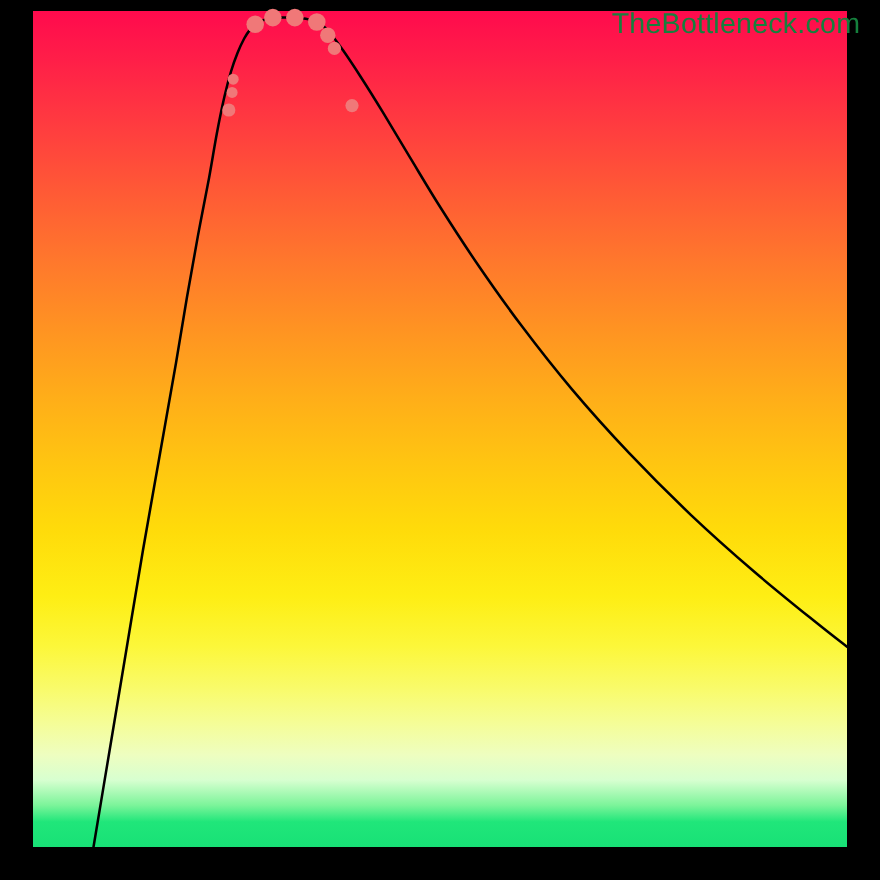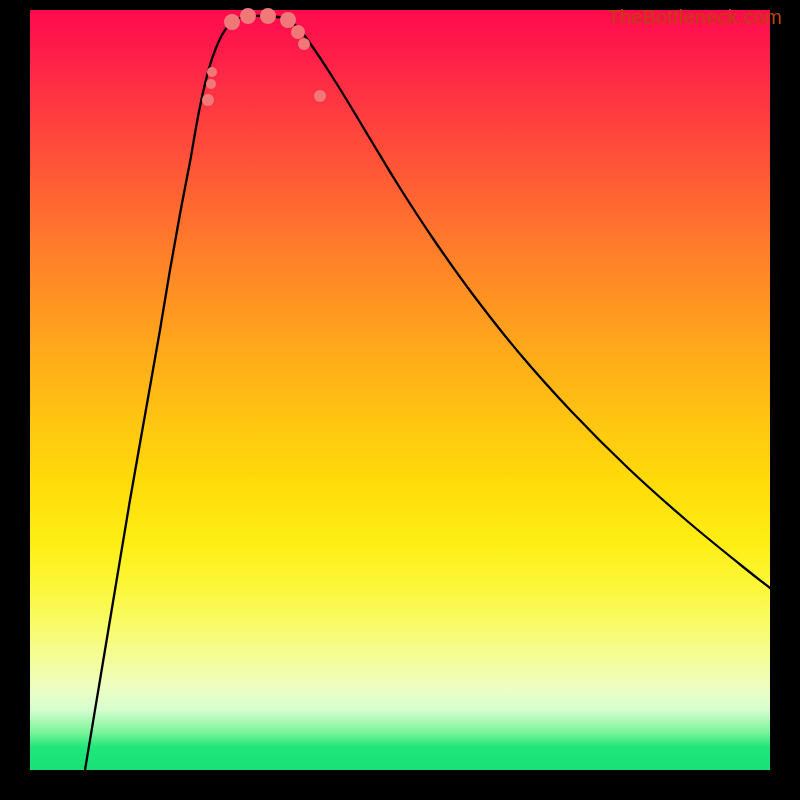--- a/index.html
+++ b/index.html
@@ -35,22 +35,22 @@
       #d7ffd0 92%,
       #7cf49a 95%,
       #20e67a 97%,
       #18e176 100%
     );
   }
   .watermark {
     position: absolute;
     top: 6px;
     right: 18px;
-    color: #c2410c;
-    font-size: 20px;
+    color: #15803d;
+    font-size: 26px;
     font-weight: 500;
     letter-spacing: 0.2px;
   }
   svg.curves {
     position: absolute;
     left: 30px;
     top: 10px;
     width: 740px;
     height: 760px;
     overflow: visible;

